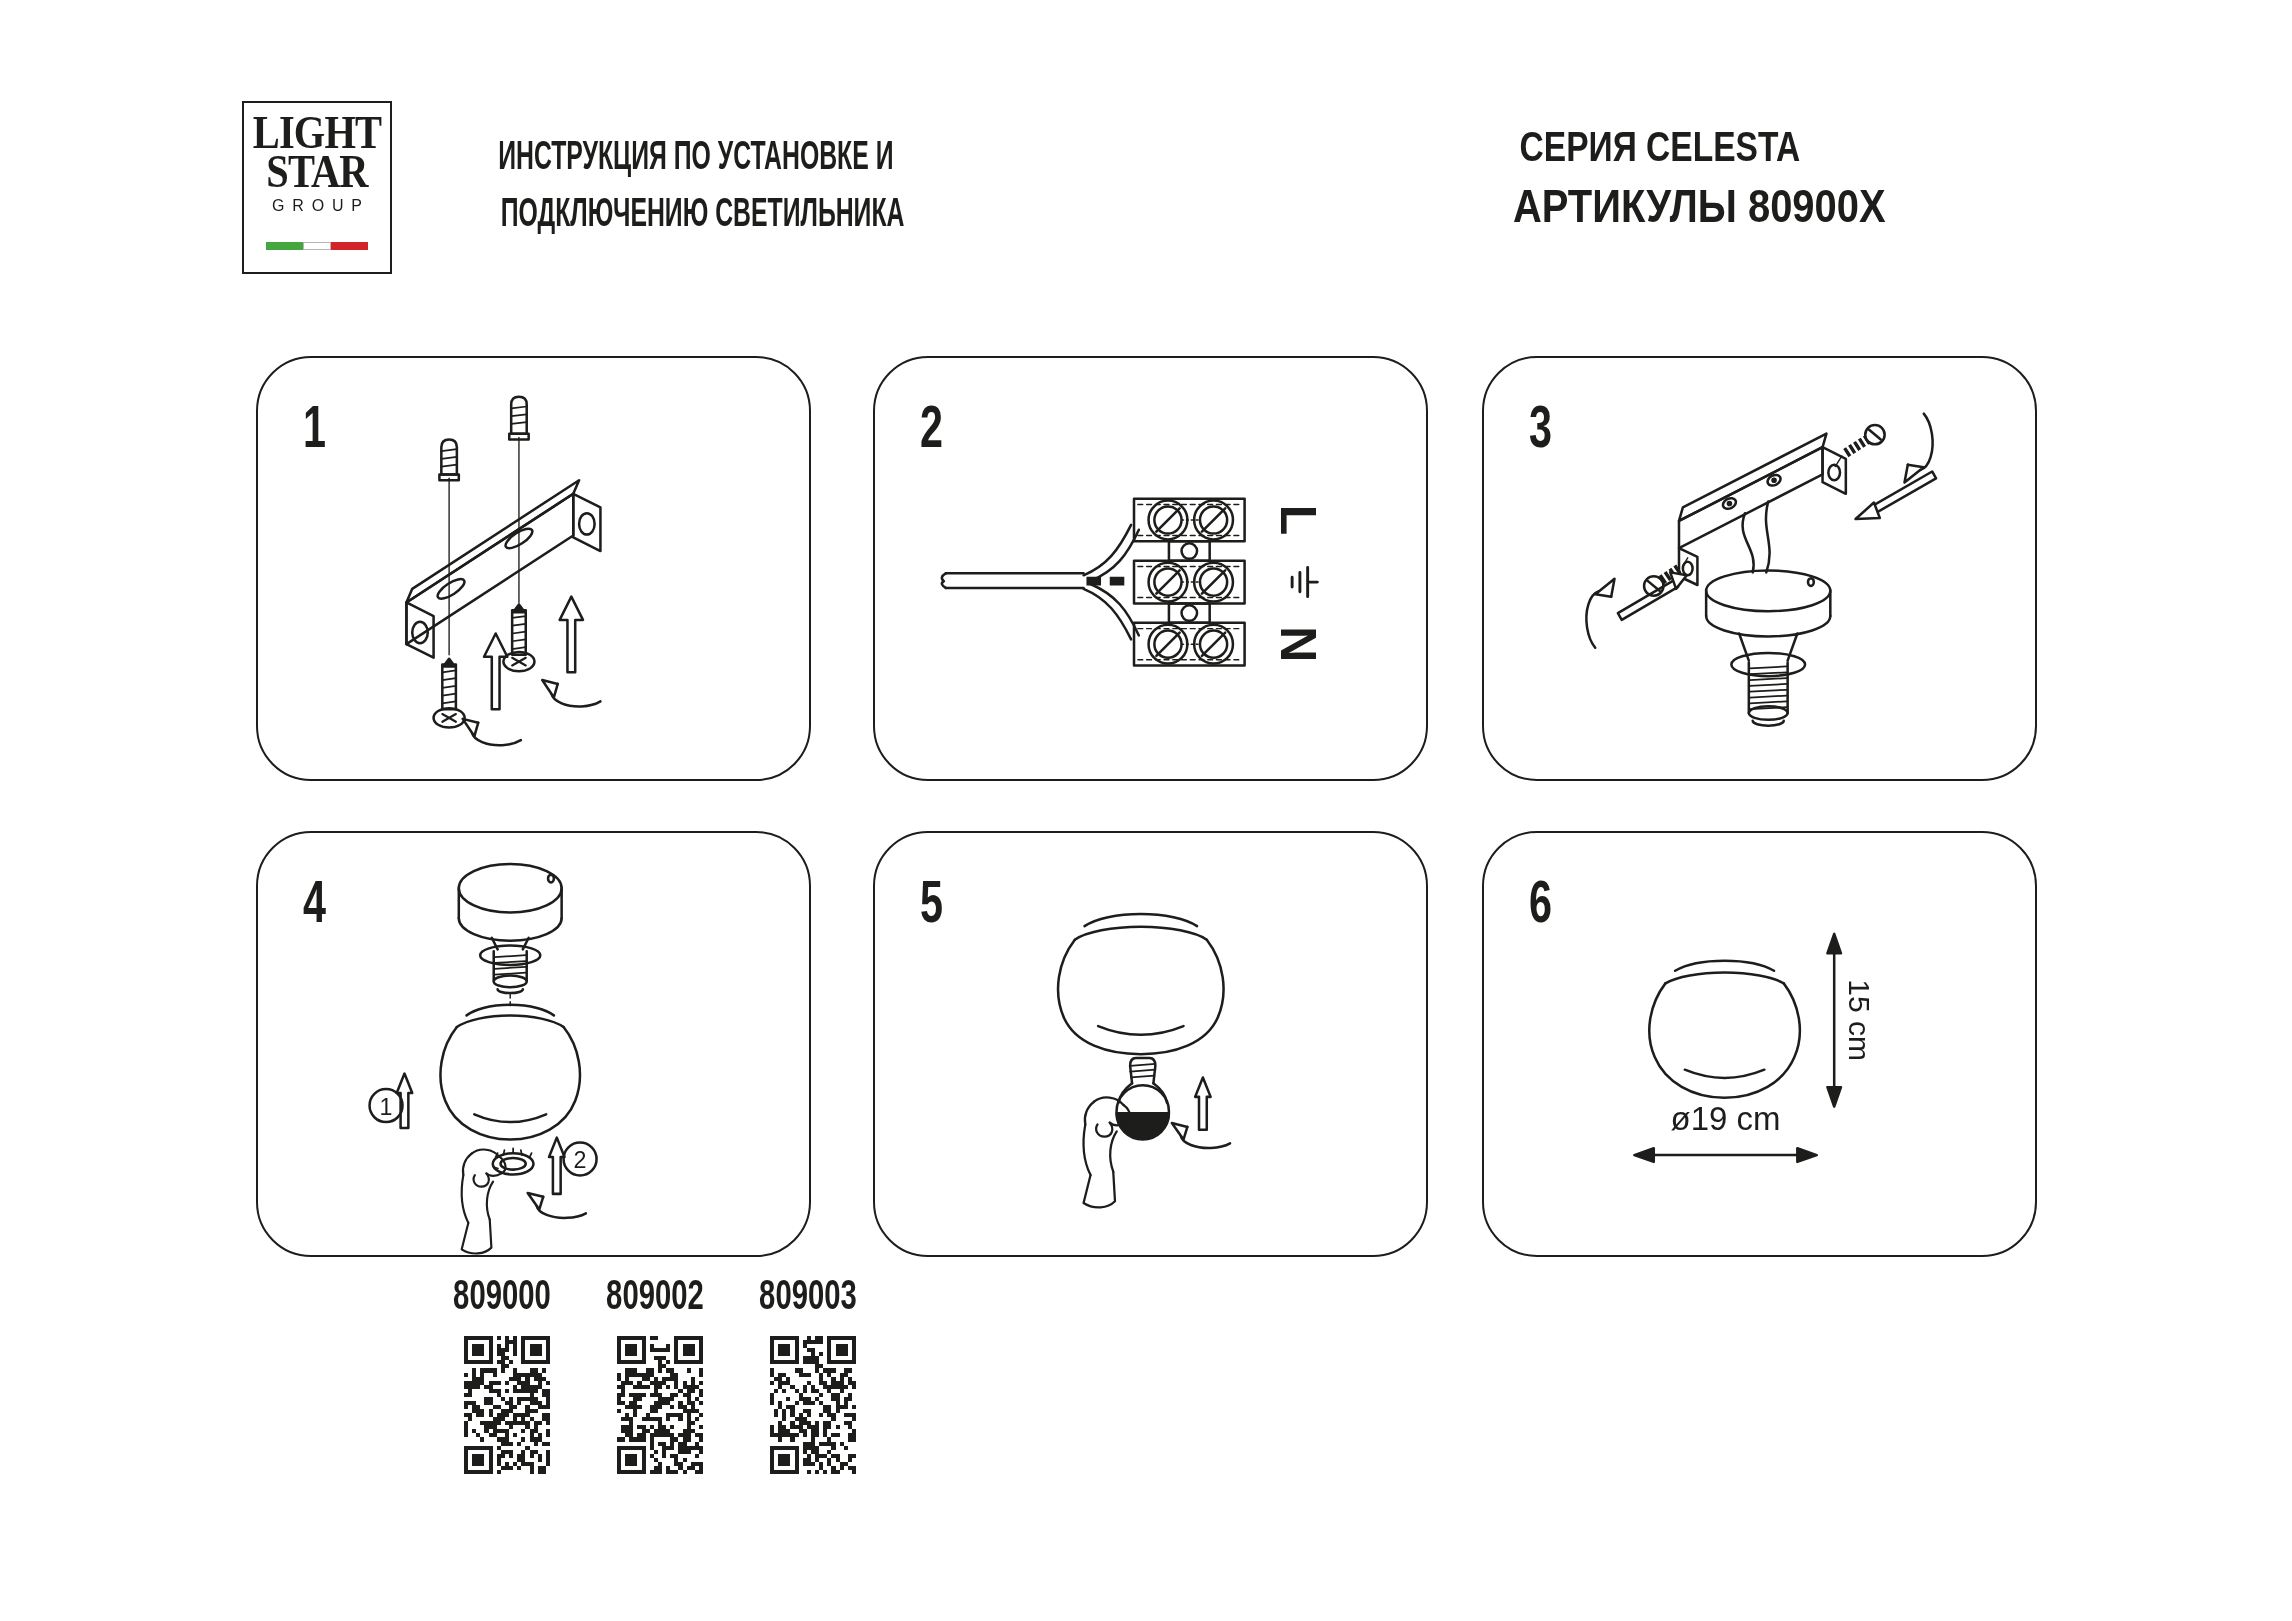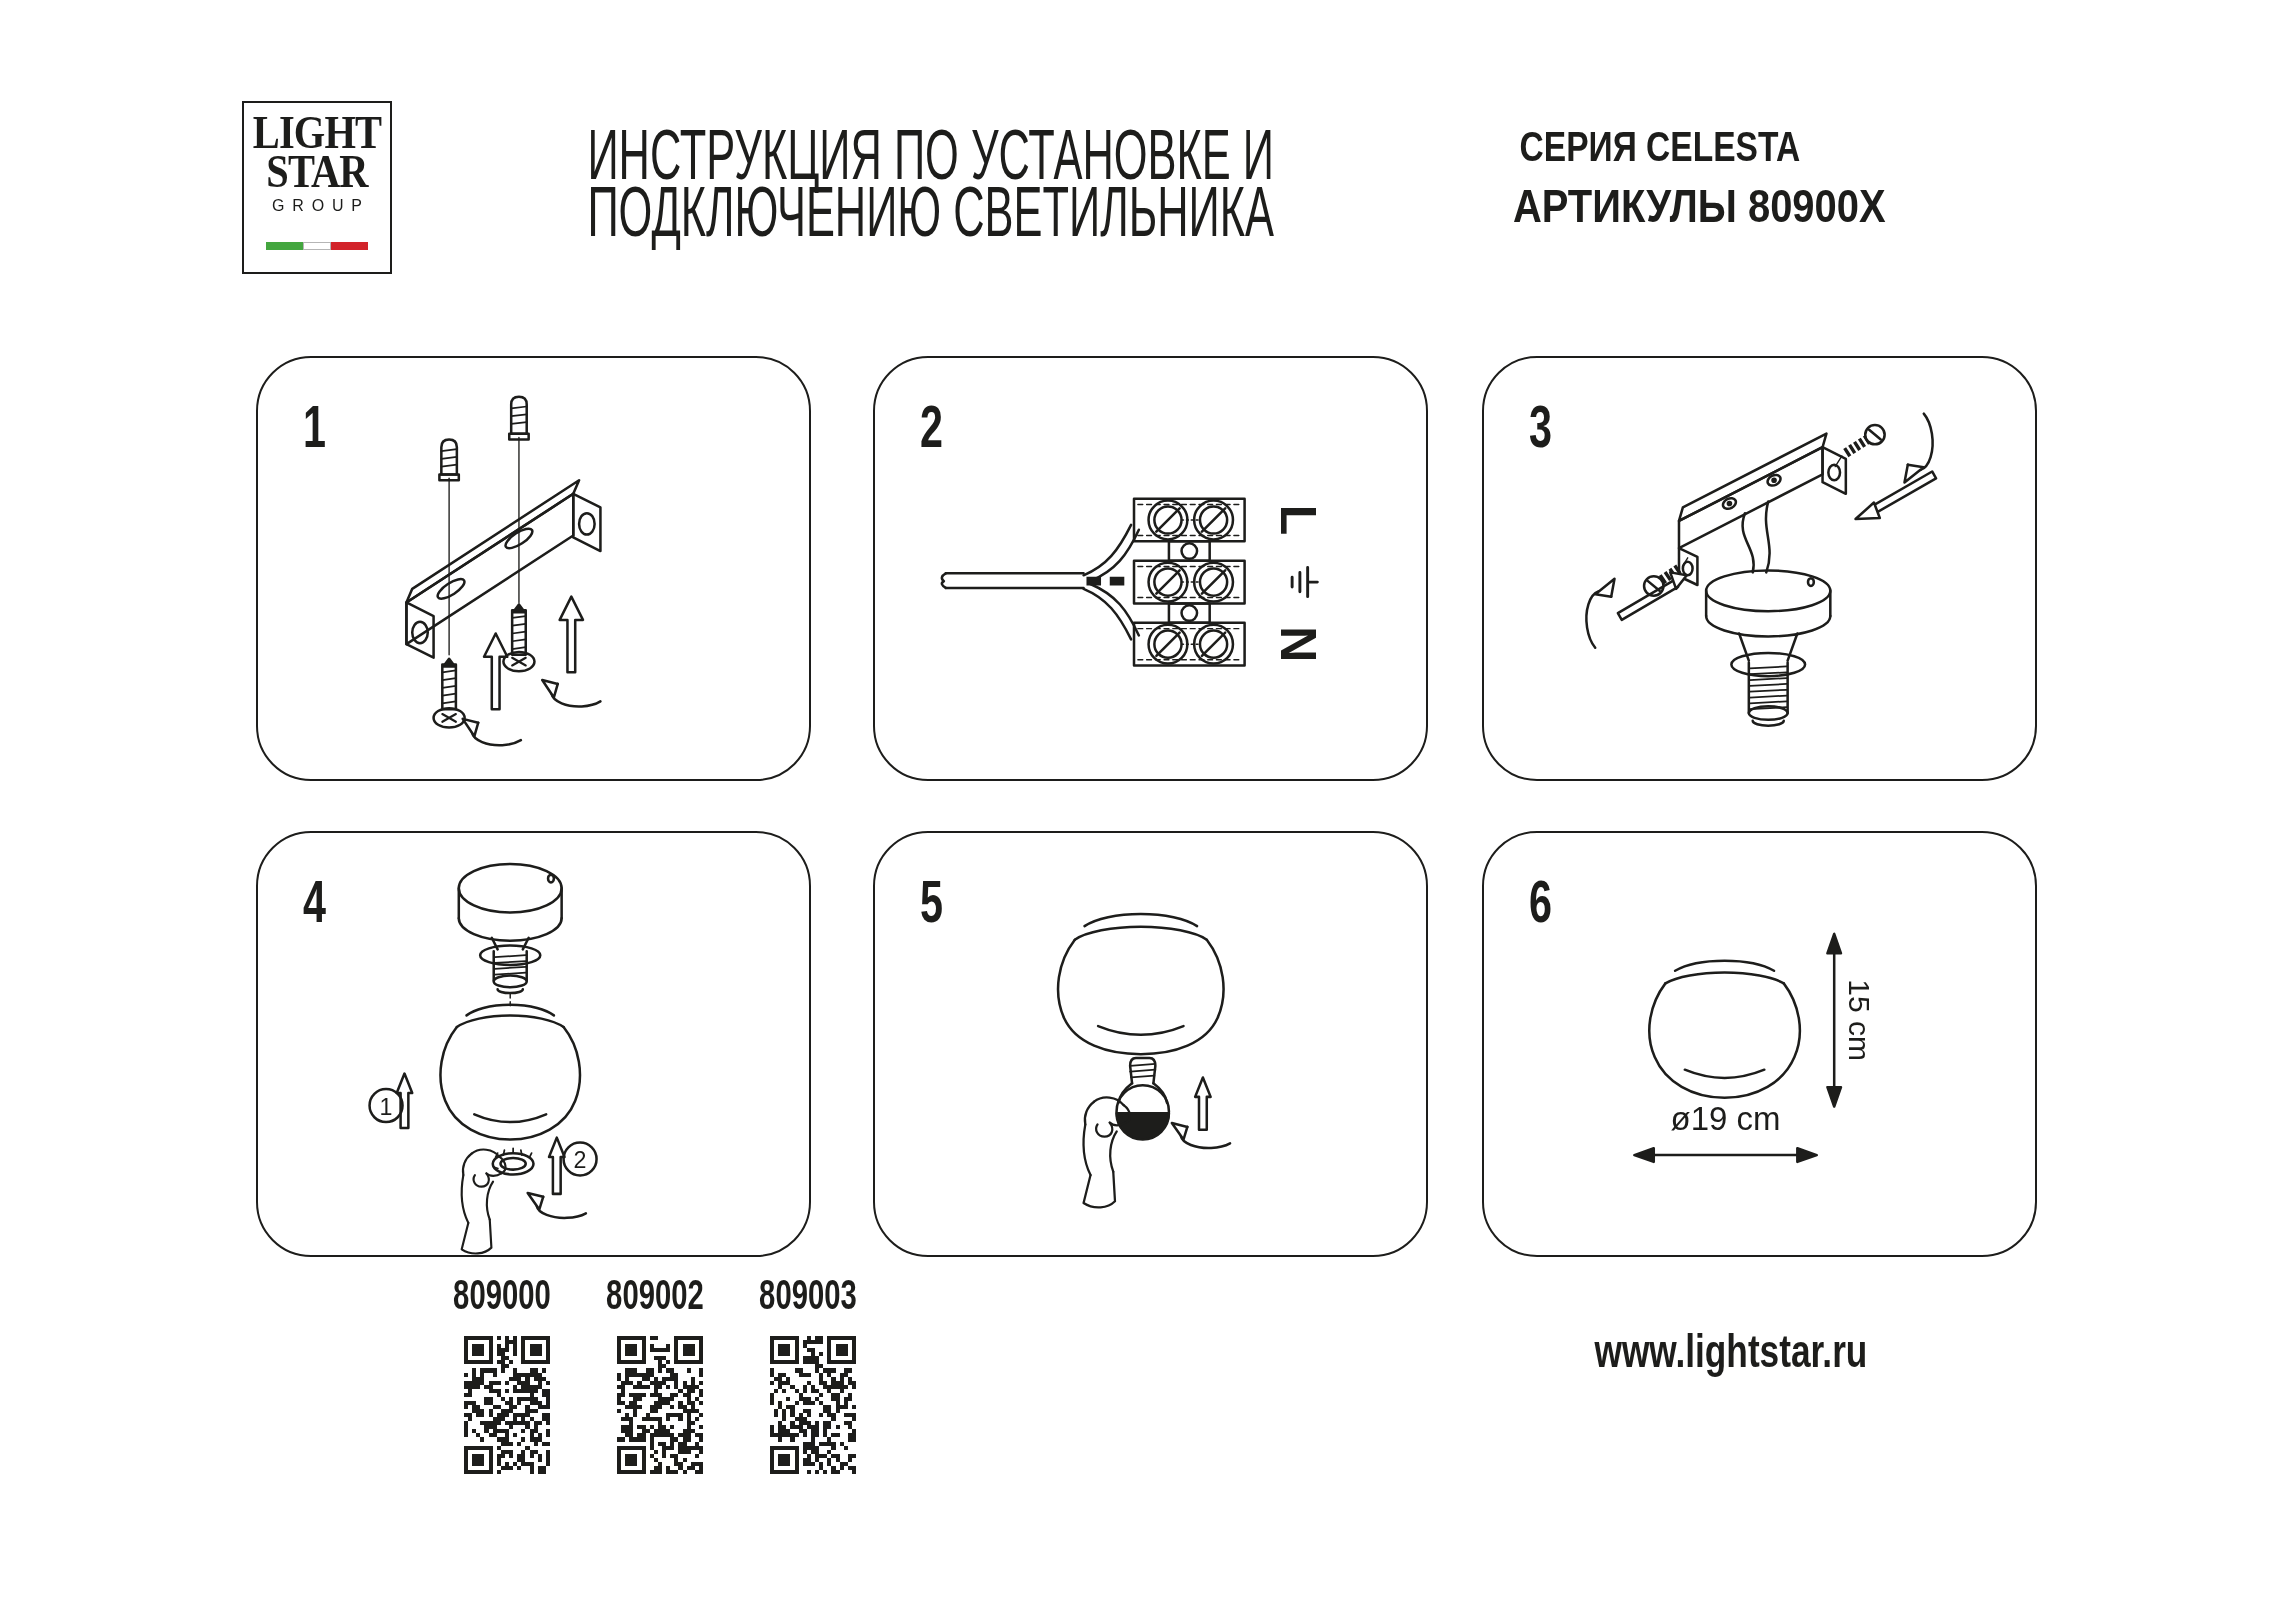--- a/index.html
+++ b/index.html
@@ -13,21 +13,21 @@
              transform:scaleX(.88);transform-origin:center;}
   .logo-w1{margin-top:9.8px;}
   .logo-group{font-size:16px;font-weight:400;letter-spacing:7.8px;margin-top:5.9px;margin-left:7.8px;}
   .flag{position:absolute;left:21.6px;bottom:21.6px;width:105px;height:8.8px;display:flex;}
   .flag .seg{height:100%;}
   .seg-green{width:37px;background:var(--flag_green,#44a63f);}
   .seg-white{width:28px;background:#fff;border:1px solid #b5b5b5;box-sizing:border-box;}
   .seg-red{width:37px;background:var(--flag_red,#d2232a);}
 
   .title{position:absolute;left:377px;top:127px;width:608px;text-align:center;
-         font-weight:normal;font-size:70px;line-height:57px;}
+         font-weight:bold;font-size:40px;line-height:57px;}
   .cond{display:inline-block;white-space:nowrap;transform:scaleX(.62);transform-origin:center;}
   .series-wrap{position:absolute;left:1480px;top:124px;width:500px;text-align:left;}
   .series-line1{font-weight:bold;font-size:43px;line-height:45px;}
   .series-line2{font-weight:bold;font-size:47px;line-height:49px;margin-top:12px;}
   .cond78{display:inline-block;white-space:nowrap;transform:scaleX(.78);transform-origin:center;}
   .cond85{display:inline-block;white-space:nowrap;transform:scaleX(.85);transform-origin:center;}
 
   
   .panel{position:absolute;width:555px;height:425px;border:2.9px solid var(--ink);
          border-radius:55px;background:#fff;box-sizing:border-box;}
@@ -1168,18 +1168,15 @@
           <rect x="2" y="2" width="3" height="3"></rect>
           <rect x="14" y="0" width="7" height="7"></rect>
           <rect x="15" y="1" width="5" height="5" fill="#fff"></rect>
           <rect x="16" y="2" width="3" height="3"></rect>
           <rect x="0" y="27" width="7" height="7"></rect>
           <rect x="1" y="28" width="5" height="5" fill="#fff"></rect>
           <rect x="2" y="29" width="3" height="3"></rect>
         </svg></div>
   </div>
 
-  <div class="website">
-    <span class="cond75">www.lightstar.ru</span>
-  </div>
 
 </div>
 
 
 </body></html>

